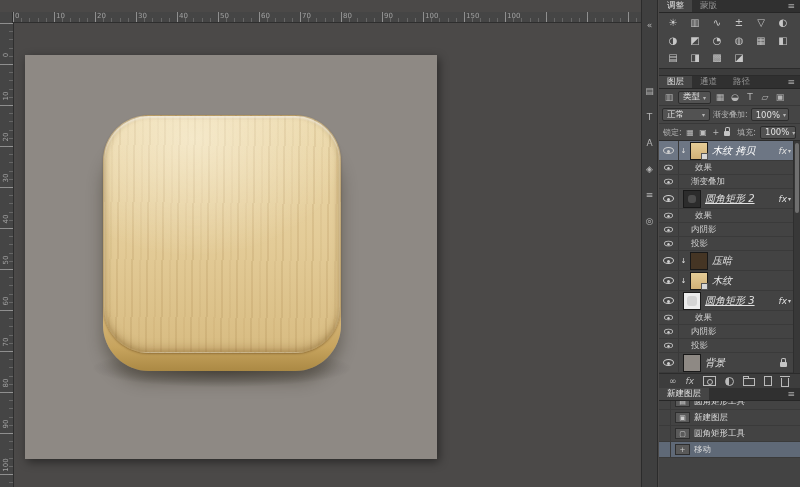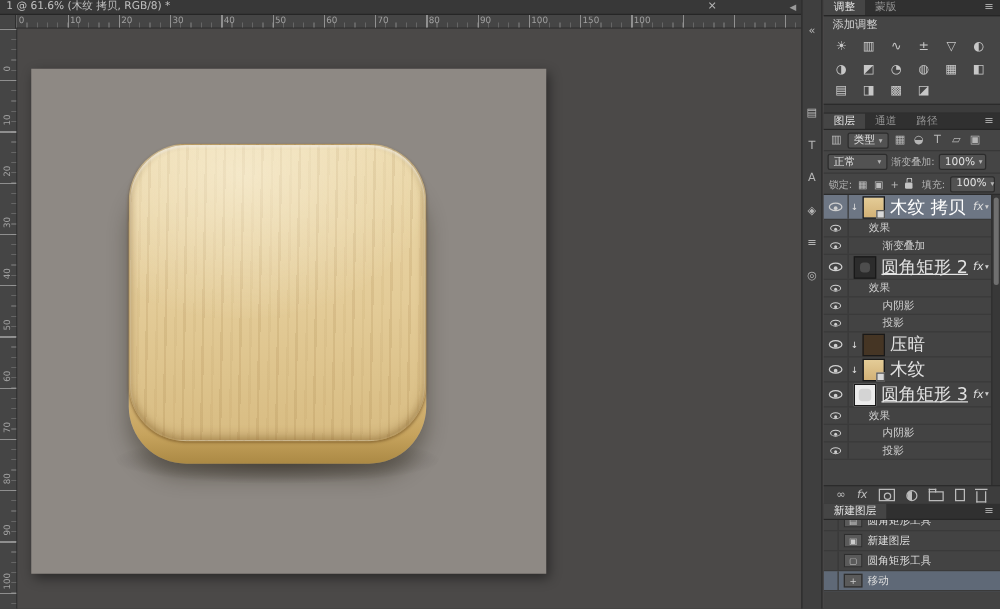--- a/index.html
+++ b/index.html
@@ -118,25 +118,25 @@
            position:relative; }
   .t-wood { background:linear-gradient(180deg,#e4cc97,#d2b176); }
   .t-dark { background:#2c2c2c; } .t-dark::after { content:""; position:absolute; inset:4px;
            background:#4d4d4d; border-radius:3px; }
   .t-brown { background:#453524; }
   .t-white { background:#ececec; } .t-white::after { content:""; position:absolute; inset:3px;
            background:#d4d4d4; border-radius:3px; }
   .t-gray { background:#8e8984; }
   .badge { position:absolute; right:-1px; bottom:-1px; width:7px; height:7px; background:#d8d8d8;
            border:1px solid #555; }
-  .lname { font-size:14px; color:#e2e2e2; flex:1; white-space:nowrap; overflow:hidden; }
+  .lname { font-size:10px; color:#e2e2e2; flex:1; white-space:nowrap; overflow:hidden;font-style:italic; }
   .sel .lname { color:#ffffff; }
   .u { text-decoration:underline; }
   .ename { font-size:8.5px; color:#cfcfcf; margin-left:16px; white-space:nowrap; }
-  .fxs .ename { margin-left:27px; }
+  .fxs .ename { margin-left:12px; }
   .fxbadge { font-size:9px; font-style:italic; color:#dcdcdc; margin:0 1px; }
   .fxchev { font-size:6px; color:#cfcfcf; margin-right:2px; }
   .pad { display:inline-block; position:relative; width:7px; height:5px; background:#c5c5c5;
          border-radius:1px; margin-top:3px; }
   .pad::before { content:""; position:absolute; left:1px; top:-4px; width:3px; height:3px;
          border:1px solid #c5c5c5; border-bottom:none; border-radius:2px 2px 0 0; }
   .lockb { margin-left:auto; margin-right:6px; }
   #lscroll { position:absolute; right:0; top:0; bottom:0; width:7px; background:#383838;
              border-left:1px solid #2e2e2e; }
   #lthumb { position:absolute; left:1px; right:1px; top:2px; height:70px; background:#6f6f6f;
@@ -168,25 +168,20 @@
   .hgut { width:12px; align-self:stretch; border-right:1px solid #393939; flex:none; }
   .hic { width:15px; height:11px; background:#5a5a5a; border:1px solid #2e2e2e; margin:0 4px;
          display:flex; align-items:center; justify-content:center; font-size:7px; color:#ccc; flex:none; }
   .htxt { white-space:nowrap; overflow:hidden; }
 </style>
 </head>
 <body>
 
 <div id="app">
 
-  <div id="titlebar">
-    <span>1 @ 61.6% (木纹 拷贝, RGB/8) *</span>
-    <span id="title-close">×</span>
-    <span id="title-scroll">◀</span>
-  </div>
 
   <div id="hruler">
     <div class="hticks"></div>
     <span class="hnum" style="left:15px">0</span>
     <span class="hnum" style="left:56px">10</span>
     <span class="hnum" style="left:97px">20</span>
     <span class="hnum" style="left:138px">30</span>
     <span class="hnum" style="left:179px">40</span>
     <span class="hnum" style="left:220px">50</span>
     <span class="hnum" style="left:261px">60</span>
@@ -234,21 +229,20 @@
     <span class="dicon" style="top:216px">◎</span>
   </div>
 
   <div id="right">
 
     <div class="ptabs">
       <div class="ptab act">调整</div>
       <div class="ptab">蒙版</div>
       <div class="pmenu">≡</div>
     </div>
-    <div class="adj-add">添加调整</div>
     <div class="adj-grid">
       <span class="adj-ic">☀</span>
       <span class="adj-ic">▥</span>
       <span class="adj-ic">∿</span>
       <span class="adj-ic">±</span>
       <span class="adj-ic">▽</span>
       <span class="adj-ic">◐</span>
       <span class="adj-ic">◑</span>
       <span class="adj-ic">◩</span>
       <span class="adj-ic">◔</span>
@@ -411,20 +405,28 @@
         <span class="ename">内阴影</span>
       </div>
 
       <div class="lrow fxs">
         <div class="gut">
             <span class="eye s"></span>
           </div>
         <span class="ename">投影</span>
       </div>
 
+      <div class="lrow layer">
+        <div class="gut">
+            <span class="eye"></span>
+          </div>
+        <span class="thumb t-gray" style="margin-left:4px"></span>
+        <span class="lname">背景</span>
+        <span class="pad lockb"></span>
+      </div>
 
       <div id="lscroll">
         <div id="lthumb"></div>
       </div>
     </div>
 
     <div class="lfoot">
       <span>∞</span>
       <span class="fxtxt">fx</span>
       <span class="im"></span>

